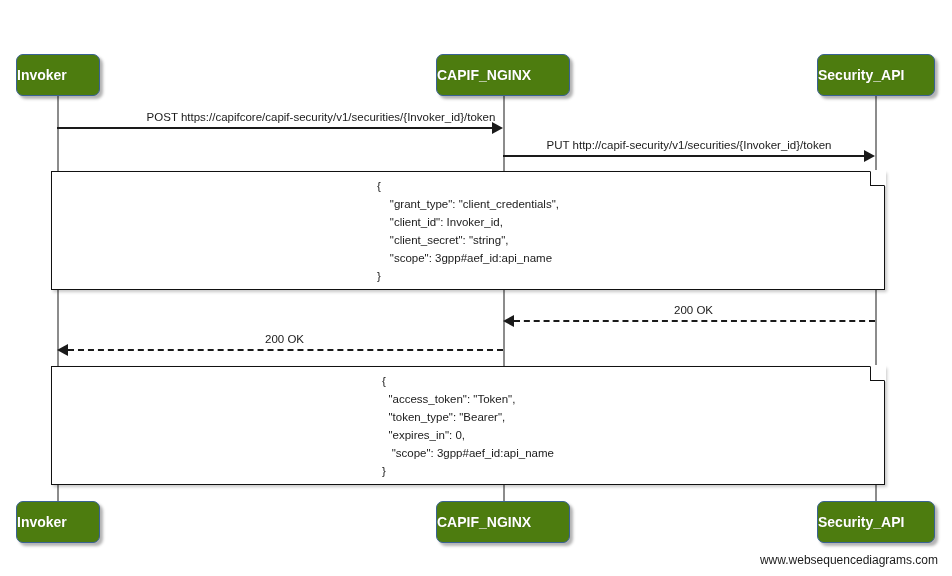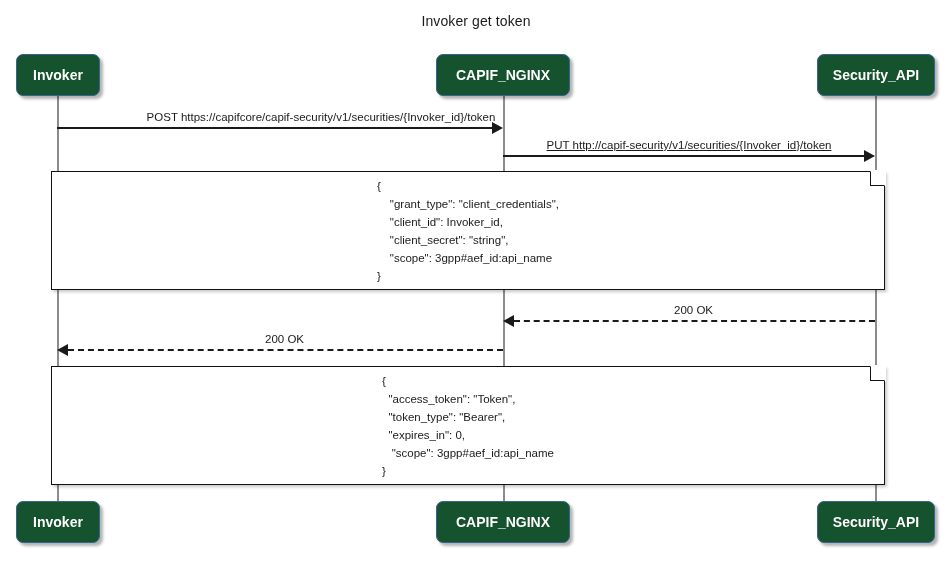--- a/index.html
+++ b/index.html
@@ -29,29 +29,28 @@
     text-align: center;
     font-size: 14px;
     color: #1a1a1a;
     letter-spacing: 0.1px;
   }
 
   
   .participant {
     position: absolute;
     box-sizing: border-box;
-    background: #14532d;
+    background: #4d7c0f;
     border: 1px solid #3a6294;
     border-radius: 7px;
     color: #ffffff;
     font-weight: bold;
     font-size: 14px;
     display: flex;
     align-items: center;
-    justify-content: center;
     box-shadow: 3px 3px 3px rgba(0,0,0,0.30);
     text-shadow: 0 0 1px rgba(0,0,0,0.25);
     white-space: nowrap;
   }
 
   
   .lifeline {
     position: absolute;
     width: 2px;
     background: #8c8c8c;
@@ -145,41 +144,40 @@
     font-size: 12px;
     color: #1a1a1a;
     white-space: nowrap;
   }
 </style>
 </head>
 <body>
 
 <div id="canvas">
 
-  <div class="diagram-title">Invoker get token</div>
 
   <div class="lifeline" style="left:57px;  top:96px;  height:408px;"></div>
   <div class="lifeline" style="left:503px; top:96px;  height:408px;"></div>
   <div class="lifeline" style="left:875px; top:96px;  height:408px;"></div>
 
   <div class="participant" style="left:16px; top:54px; width:84px; height:42px;">
     <span>Invoker</span>
   </div>
   <div class="participant" style="left:436px; top:54px; width:134px; height:42px;">
     <span>CAPIF_NGINX</span>
   </div>
   <div class="participant" style="left:817px; top:54px; width:118px; height:42px;">
     <span>Security_API</span>
   </div>
 
   <div class="msg-label" style="left:57px; top:111px; width:446px;padding-left:41px;">POST https://capifcore/capif-security/v1/securities/{Invoker_id}/token</div>
   <div class="msg-line" style="left:57px; top:127px; width:437px;"></div>
   <div class="arrow-head right" style="left:492px; top:122px;"></div>
 
-  <div class="msg-label" style="left:503px; top:139px; width:372px;text-decoration:underline;">PUT http://capif-security/v1/securities/{Invoker_id}/token</div>
+  <div class="msg-label" style="left:503px; top:139px; width:372px;">PUT http://capif-security/v1/securities/{Invoker_id}/token</div>
   <div class="msg-line" style="left:503px; top:155px; width:363px;"></div>
   <div class="arrow-head right" style="left:864px; top:150px;"></div>
 
   <div class="note" style="left:51px; top:171px; width:834px; height:119px;">
     <div class="note-mask"></div>
     <div class="note-fold"></div>
     <div class="note-body">
       <div class="note-lines">{
     "grant_type": "client_credentials",
     "client_id": Invoker_id,
@@ -213,14 +211,15 @@
   <div class="participant" style="left:16px; top:501px; width:84px; height:42px;">
     <span>Invoker</span>
   </div>
   <div class="participant" style="left:436px; top:501px; width:134px; height:42px;">
     <span>CAPIF_NGINX</span>
   </div>
   <div class="participant" style="left:817px; top:501px; width:118px; height:42px;">
     <span>Security_API</span>
   </div>
 
+  <div class="footer">www.websequencediagrams.com</div>
 
 </div>
 
 </body></html>

